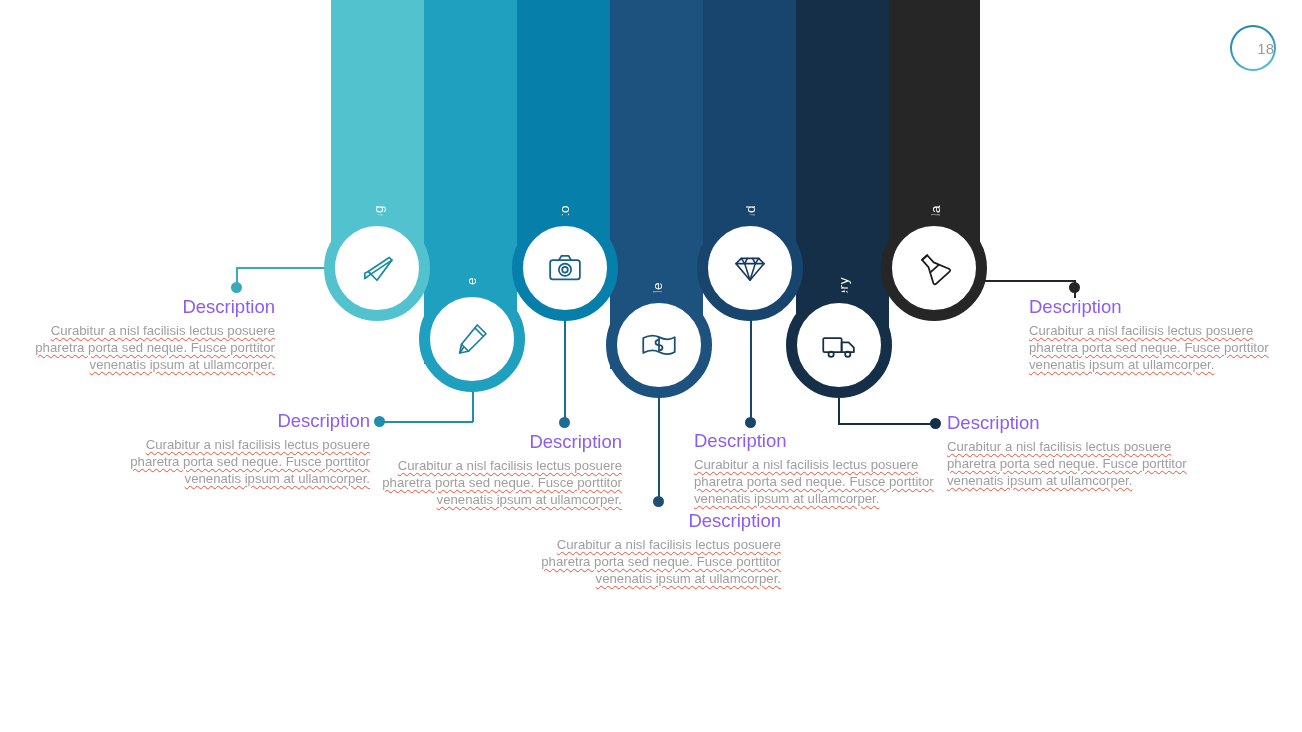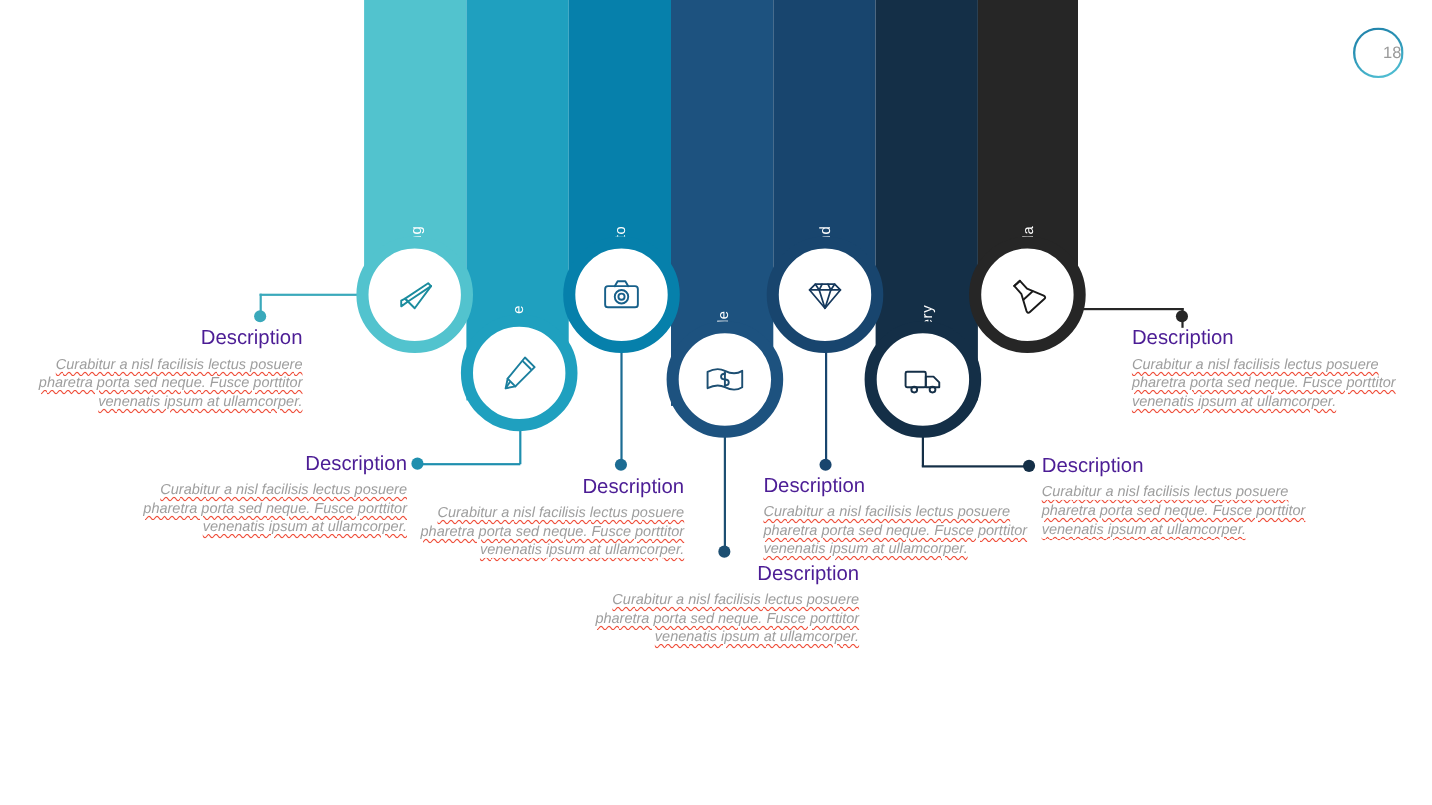--- a/index.html
+++ b/index.html
@@ -37,21 +37,21 @@
 
   
   .vline{position:absolute;width:1.6px;background:#1d4f72;}
   .hline{position:absolute;height:1.6px;background:#1d4f72;}
   .dot{position:absolute;border-radius:50%;}
 
   
   .tblock{position:absolute;}
   .tblock .t-title{
     font-size:18.5px;
-    color:#4c1d95;
+    color:#8b5cf6;
     font-weight:400;
     line-height:1.15;
     margin:0 0 6px 0;
     white-space:nowrap;
   }
   .tblock .t-body{
     font-size:13.2px;
     color:#9e9e9e;
     line-height:1.28;
     margin:0;
@@ -59,21 +59,20 @@
   .ta-right{text-align:right;}
   .ta-left{text-align:left;}
 
   
   .sp{
     text-decoration:underline;
     text-decoration-style:wavy;
     text-decoration-color:#ef4e3a;
     text-decoration-thickness:1px;
     text-underline-offset:2px;
-    font-style:italic;
   }
 
   
   #page-badge{
     position:absolute;
     width:42px;height:42px;border-radius:50%;
     display:flex;align-items:center;justify-content:flex-end;
     background:
       linear-gradient(#fff,#fff) padding-box,
       linear-gradient(160deg,#1f7fa8 0%,#2a93b5 40%,#57c6d8 100%) border-box;

